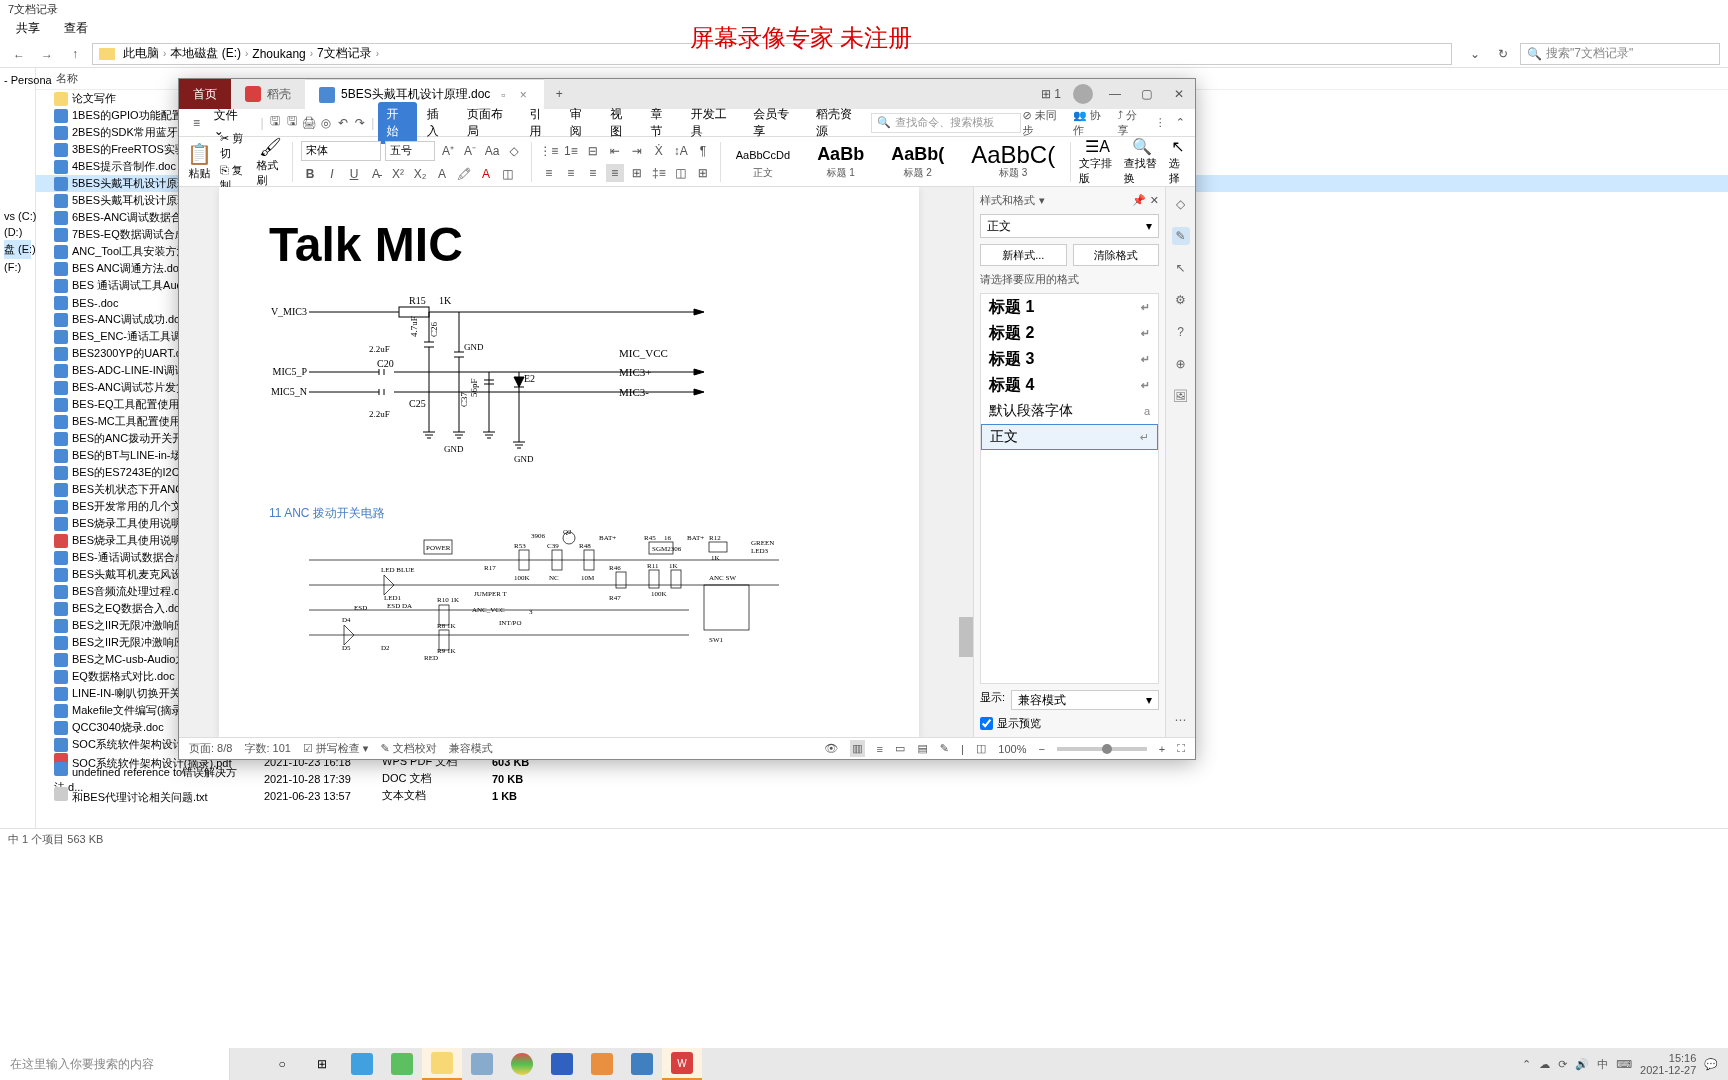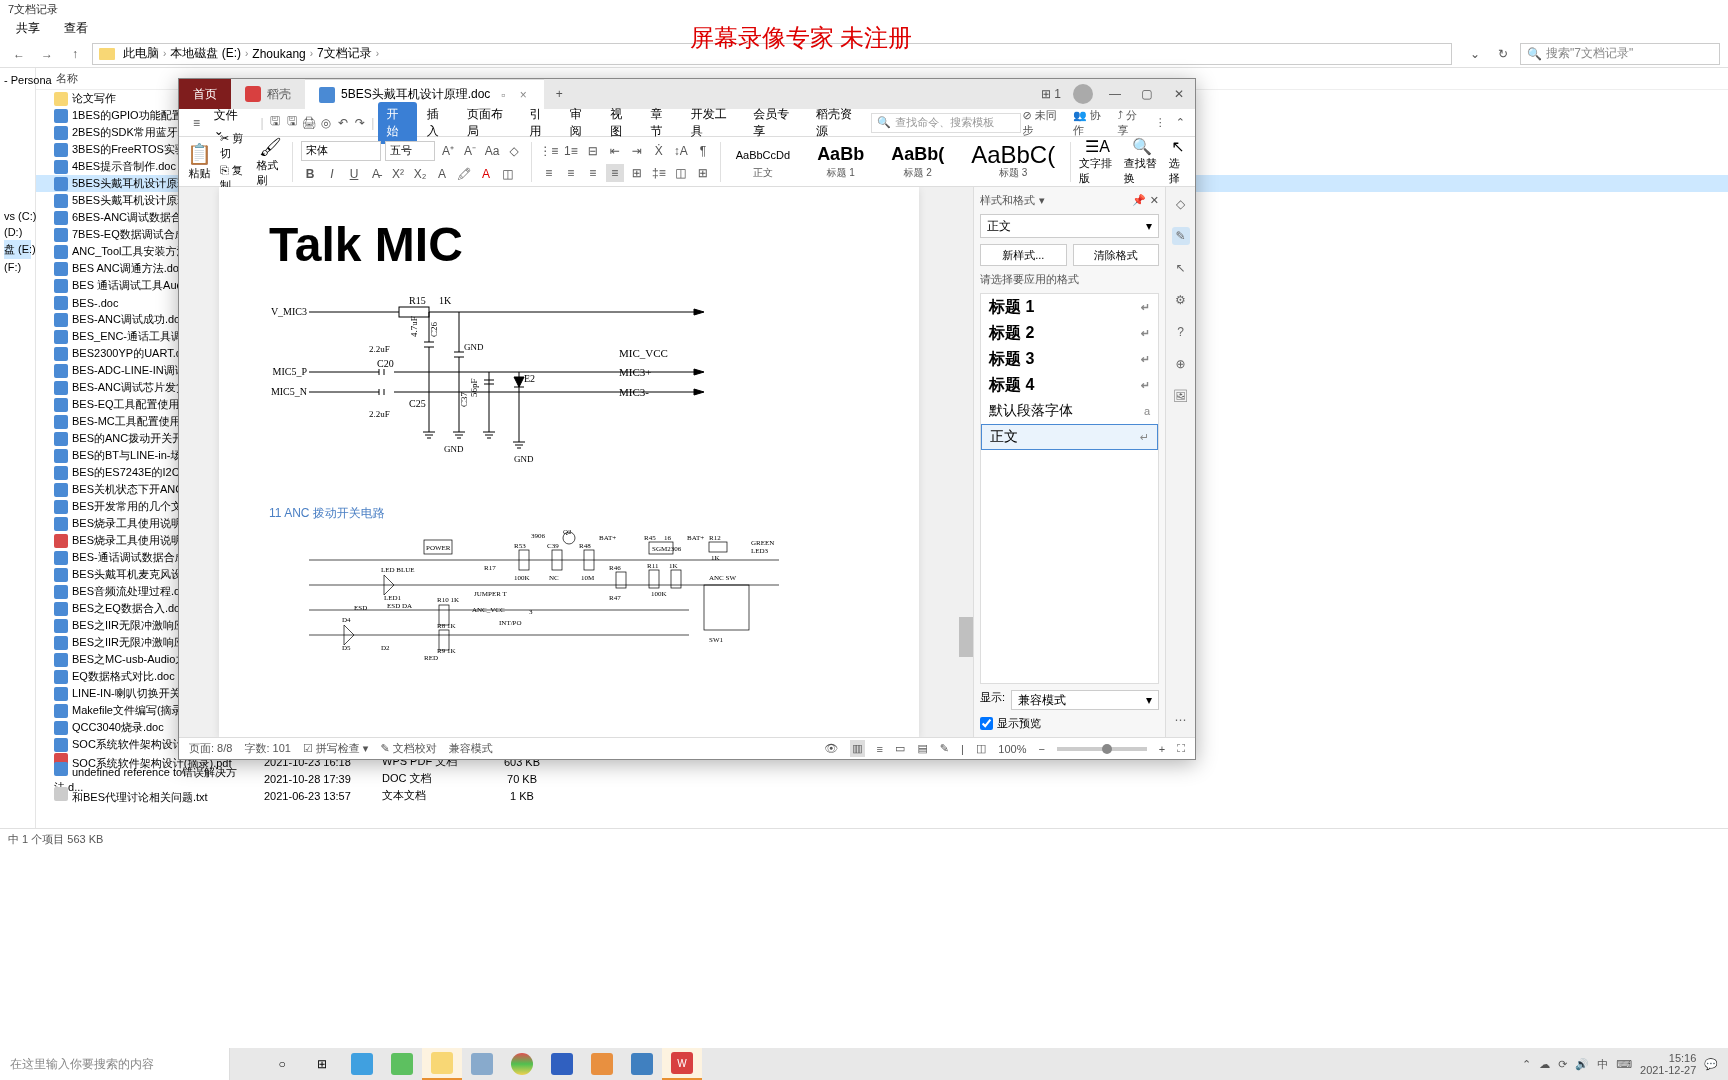--- a/index.html
+++ b/index.html
@@ -25,21 +25,21 @@
 .file-list { }
 .file-row { height: 17px; display: flex; align-items: center; padding: 0 18px; font-size: 11px; }
 .file-row.sel { background: #cde8ff; }
 .file-row .ficon { width: 14px; height: 14px; margin-right: 4px; background: #4a8ad4; border-radius: 2px; display: inline-block; }
 .file-row .ficon.pdf { background: #d84a4a; }
 .file-row .ficon.folder { background: #f8d775; }
 .file-tail { display: flex; align-items: center; padding: 0 18px; font-size: 11px; height: 17px; }
 .file-tail .c1 { width: 210px; }
 .file-tail .c2 { width: 118px; }
 .file-tail .c3 { width: 110px; }
-.file-tail .c4 { width: 60px; text-align: center; }
+.file-tail .c4 { width: 60px; text-align: left; font-weight: bold; }
 
 .status-bar { height: 22px; border-top: 1px solid #e0e0e0; padding: 0 8px; display: flex; align-items: center; font-size: 11px; color: #555; }
 
 
 .watermark { position: absolute; top: 22px; left: 690px; font-size: 24px; color: #d00; font-family: "KaiTi", "STKaiti", serif; z-index: 90; }
 
 
 .wps { position: absolute; top: 78px; left: 178px; width: 1018px; height: 682px; background: #fff; border: 1px solid #888; box-shadow: 0 4px 20px rgba(0,0,0,0.3); display: flex; flex-direction: column; z-index: 50; }
 
 .wps-tabs { height: 30px; background: #e8e8e8; display: flex; align-items: stretch; }

